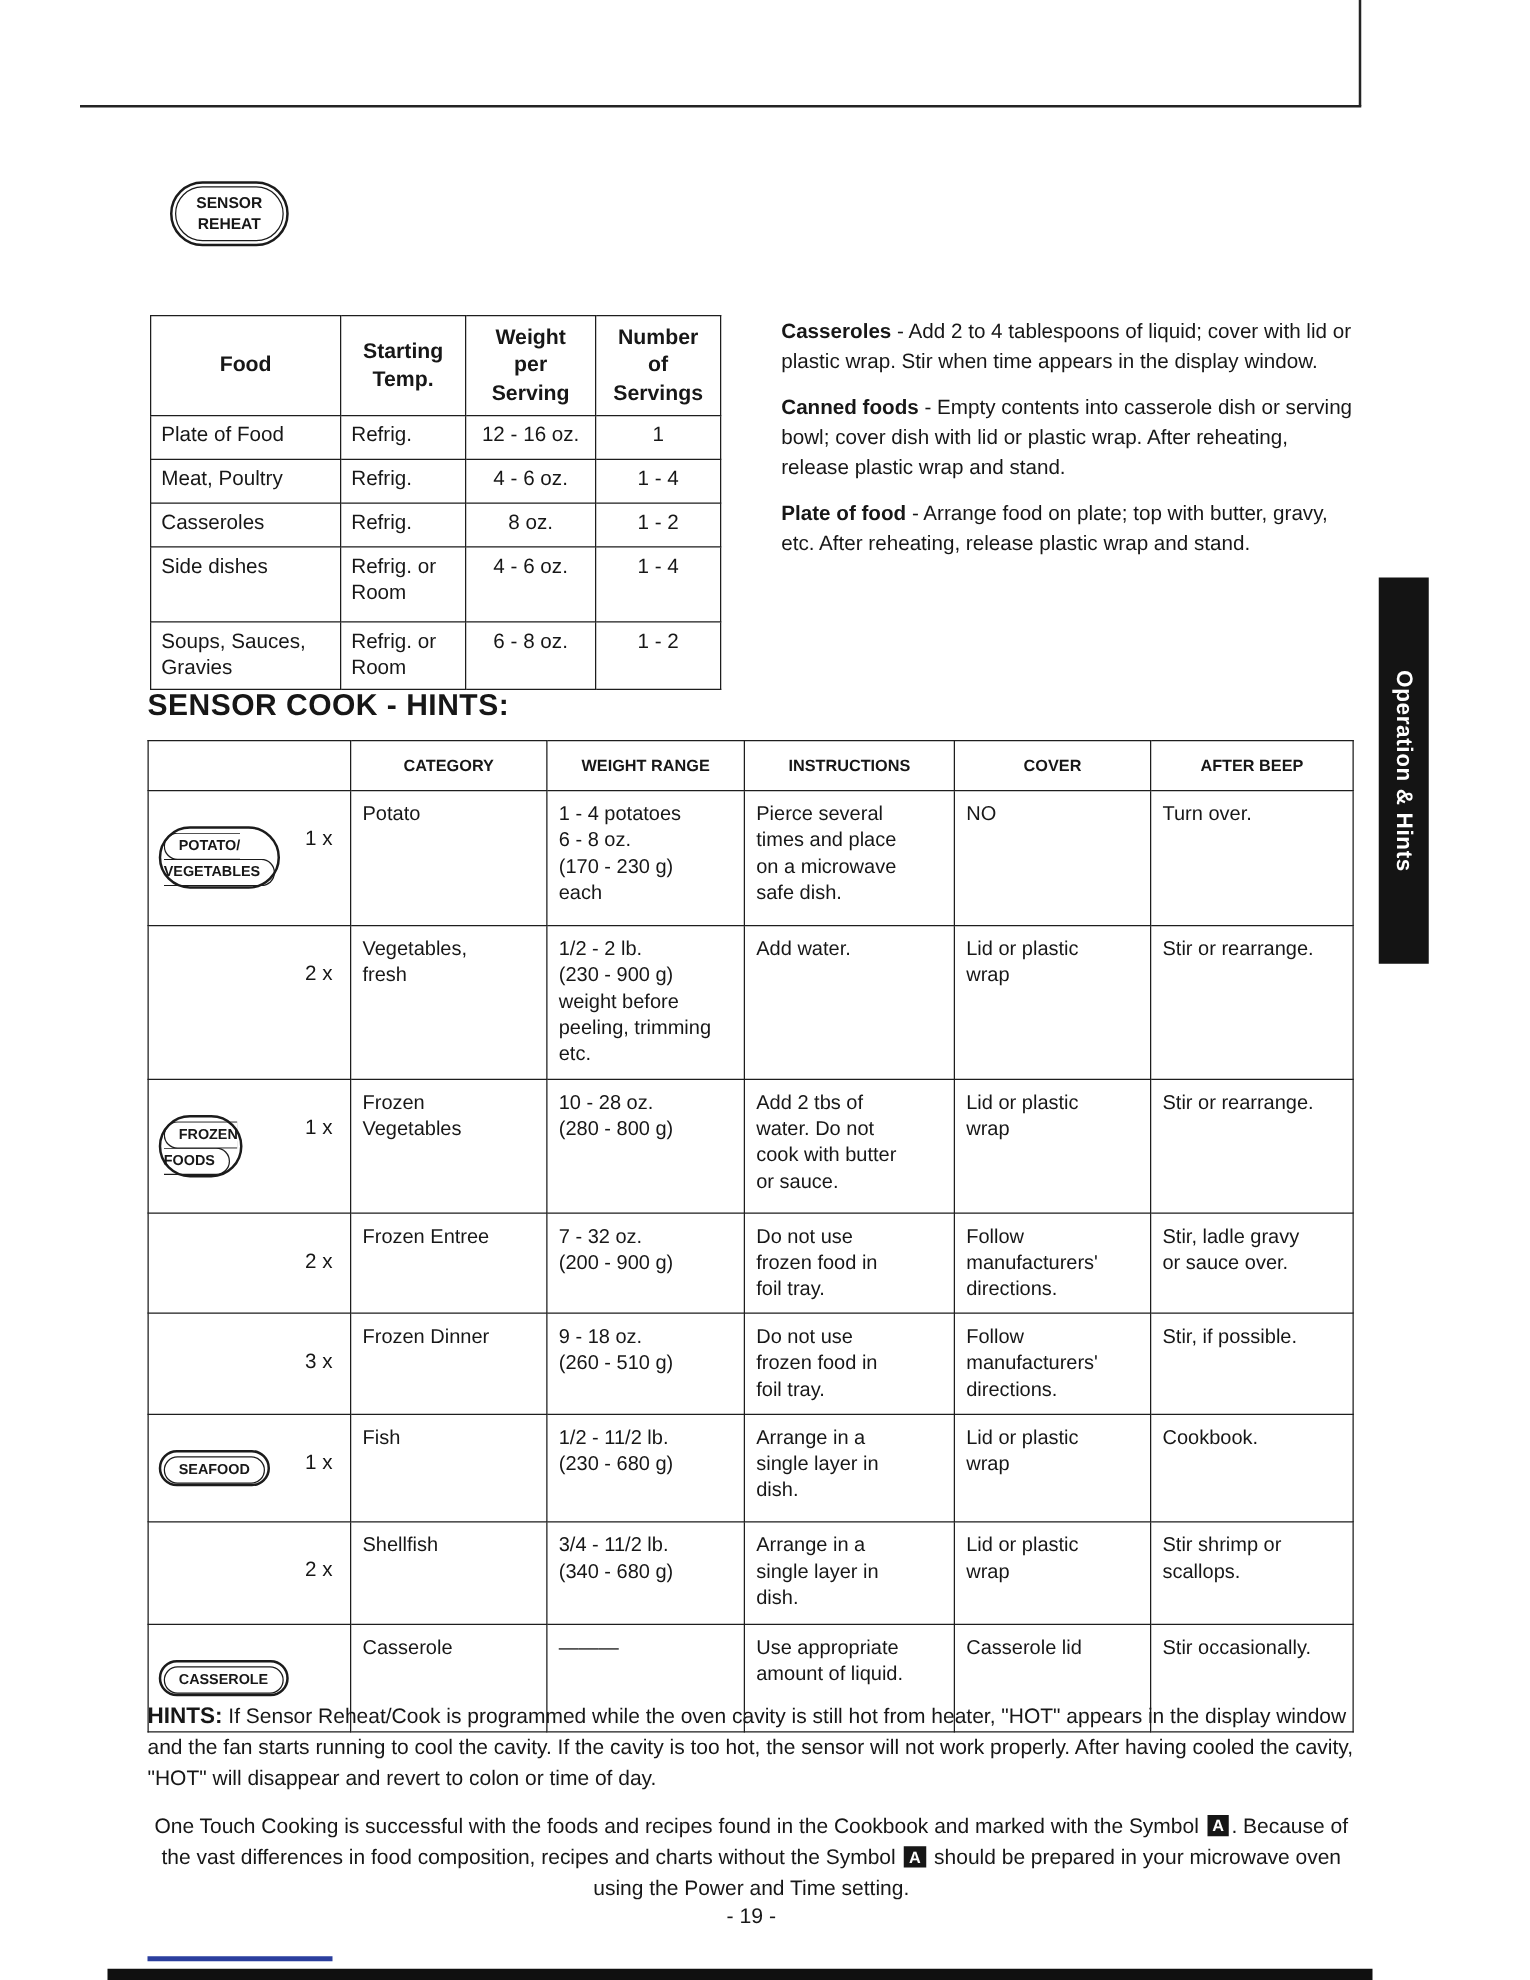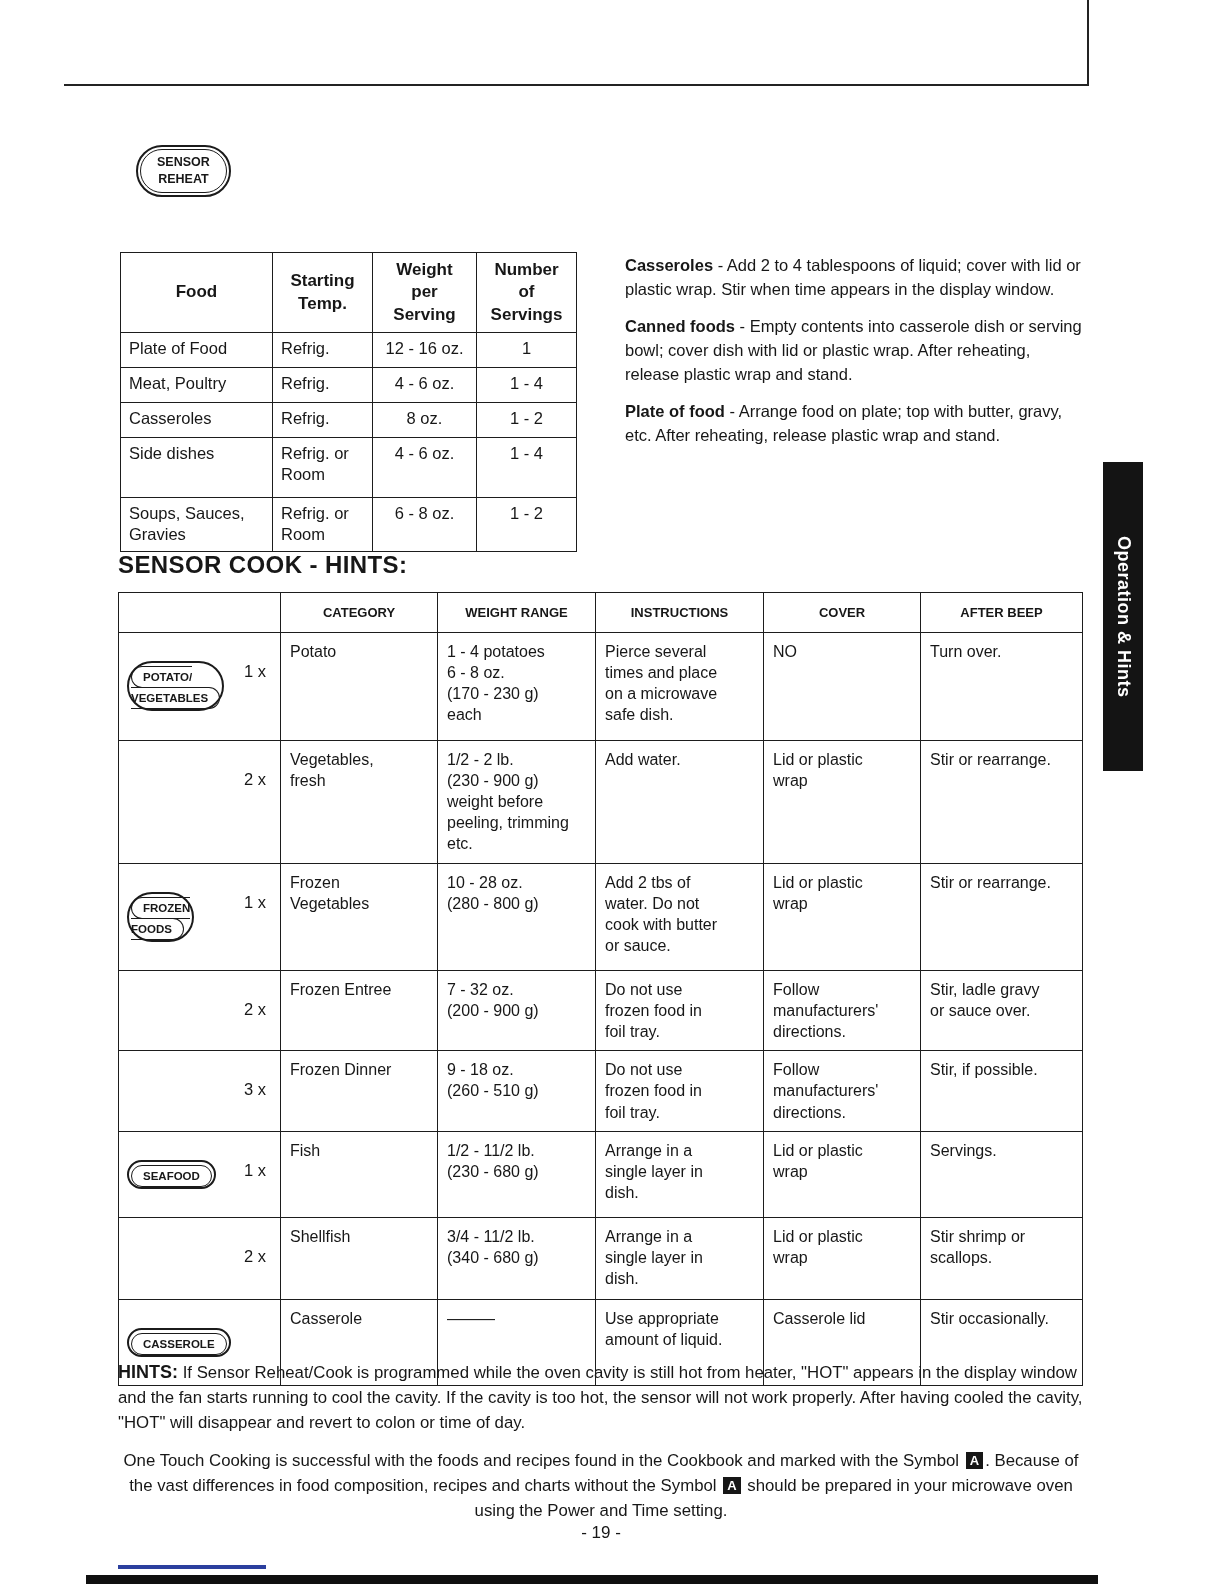--- a/index.html
+++ b/index.html
@@ -273,21 +273,21 @@
         </div>
       </td>
       <td>Fish</td>
       <td class="wt">1/2 - 11/2 lb.
 (230 - 680 g)</td>
       <td>Arrange in a
 single layer in
 dish.</td>
       <td>Lid or plastic
 wrap</td>
-      <td>Servings.</td>
+      <td>Cookbook.</td>
     </tr>
 
     <tr style="height:82px">
       <td class="c0">
         <div class="c0wrap end"><span class="mult">2 x</span></div>
       </td>
       <td>Shellfish</td>
       <td class="wt">3/4 - 11/2 lb.
 (340 - 680 g)</td>
       <td>Arrange in a

